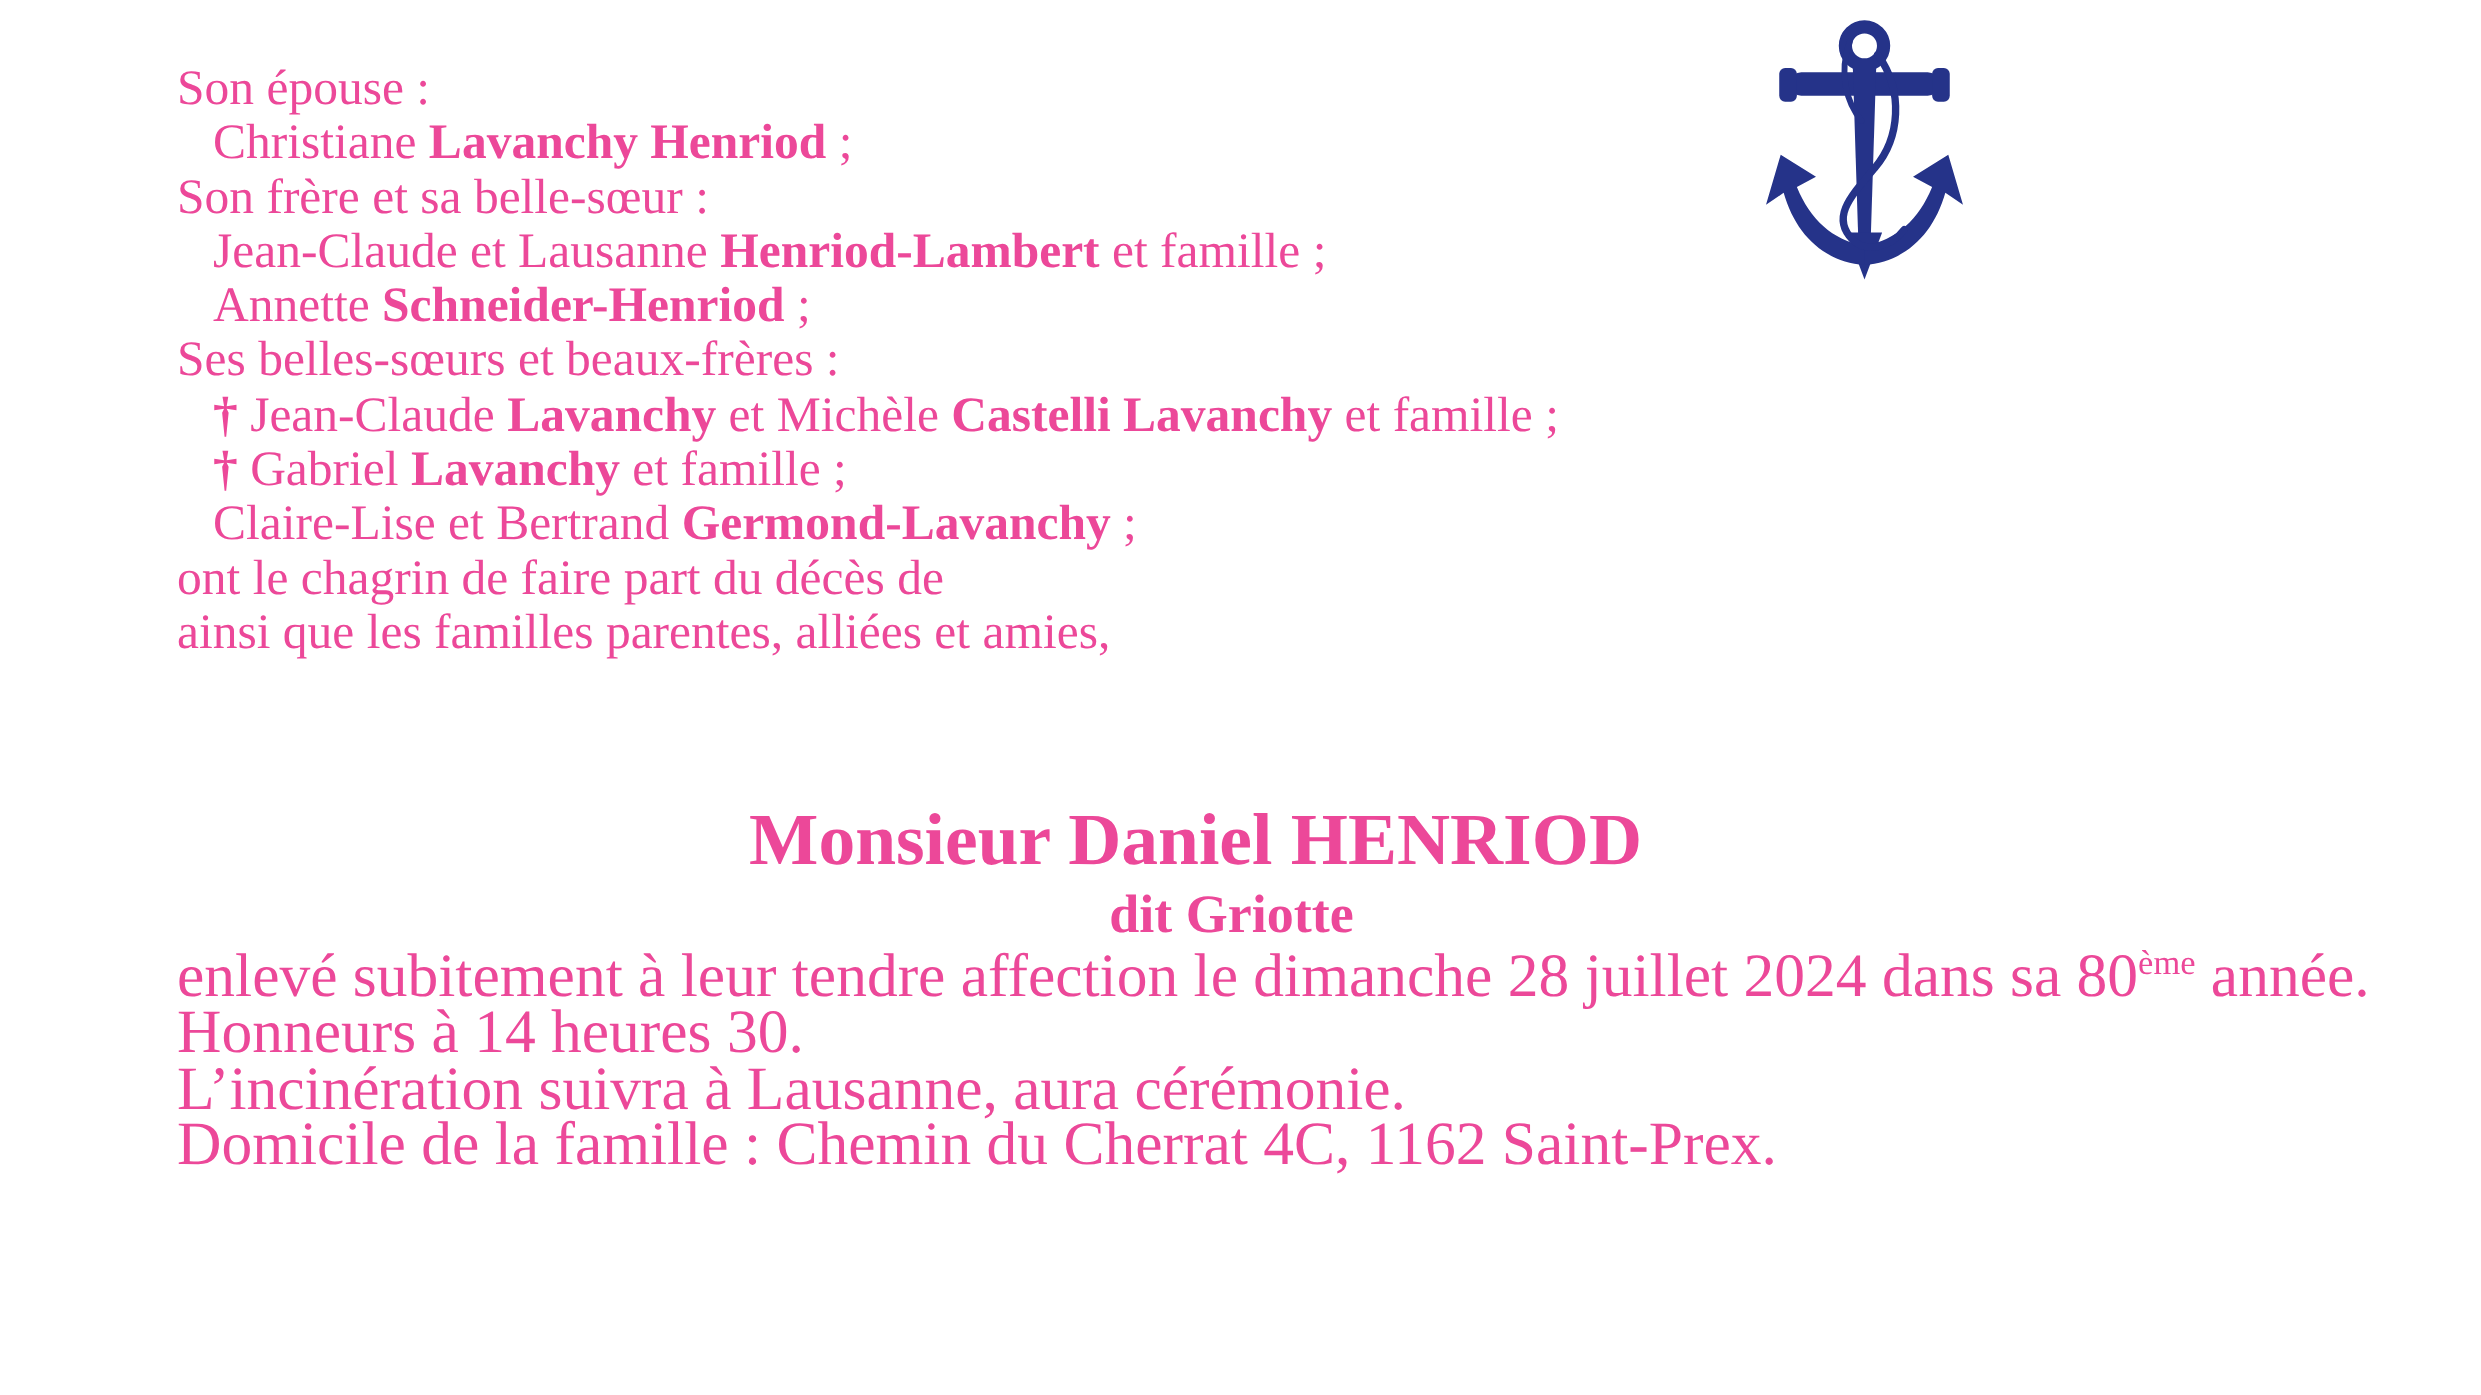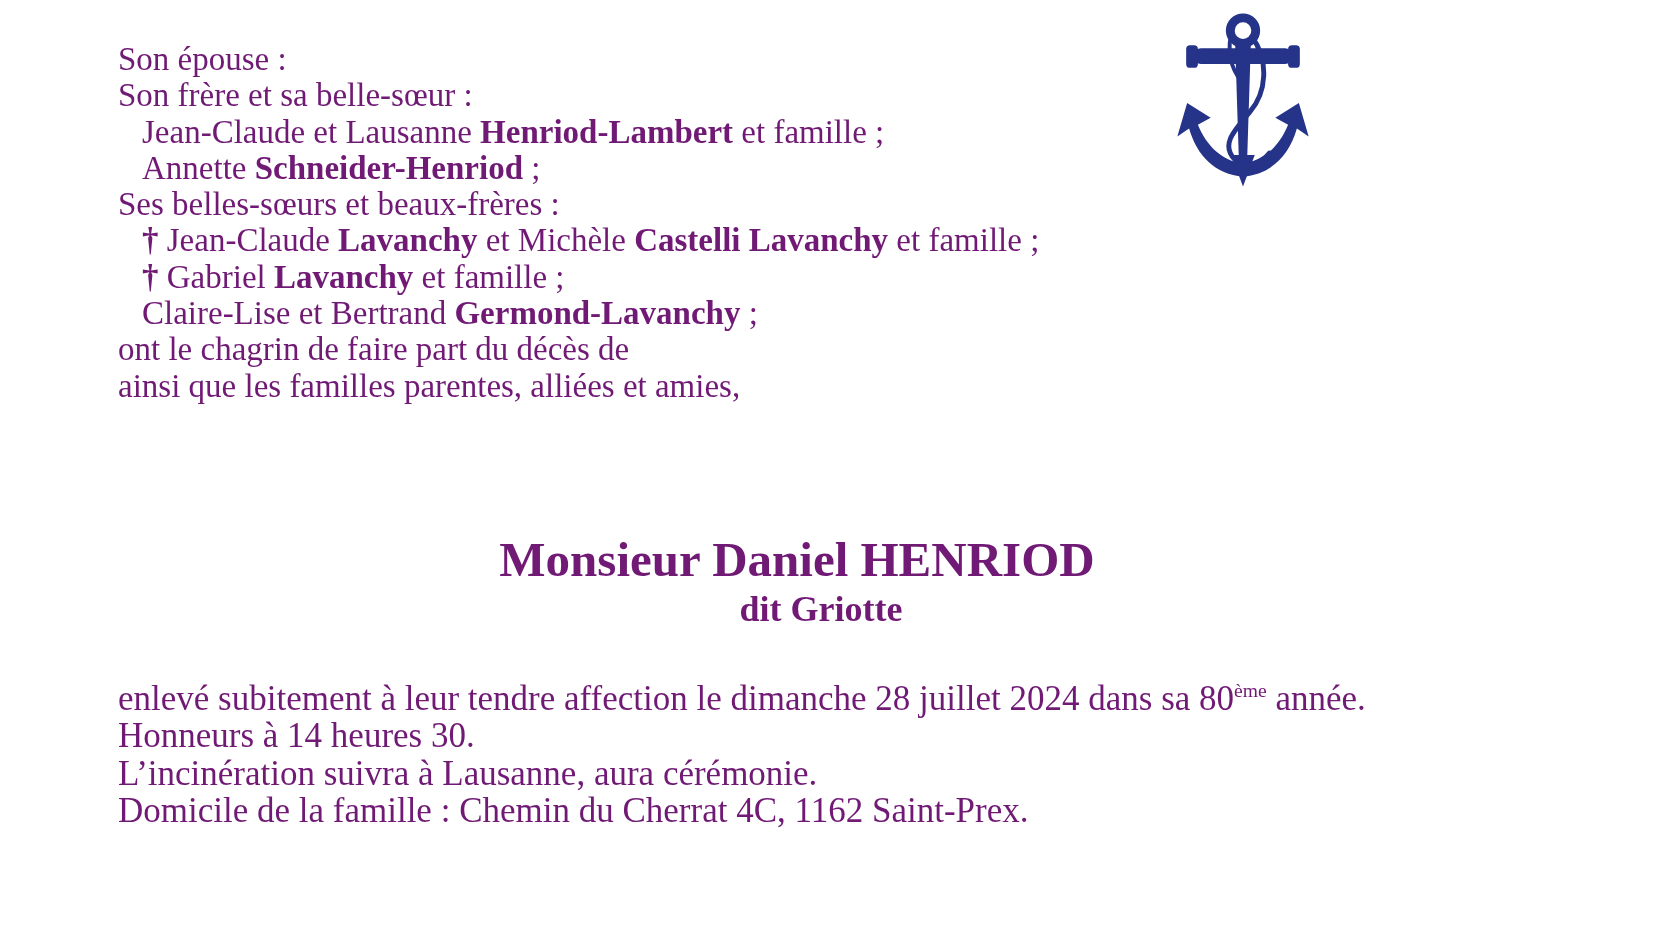--- a/index.html
+++ b/index.html
@@ -7,35 +7,35 @@
     padding: 0;
     background: #ffffff;
   }
   .page {
     position: relative;
     width: 1654px;
     height: 930px;
     background: #ffffff;
     overflow: hidden;
     font-family: "Liberation Serif", "DejaVu Serif", serif;
-    color: #701a75;
+    color: #ec4899;
   }
   .intro {
     position: absolute;
     left: 118px;
     top: 41px;
     font-size: 33px;
     line-height: 36.3px;
     white-space: nowrap;
   }
   .details {
     position: absolute;
     left: 118px;
-    top: 680px;
-    font-size: 35px;
+    top: 632px;
+    font-size: 41px;
     line-height: 37.4px;
     white-space: nowrap;
   }
   .line { white-space: nowrap; }
   .line.indent { padding-left: 24px; }
   .b { font-weight: bold; }
   sup {
     font-size: 56%;
     line-height: 0;
     vertical-align: super;
@@ -92,20 +92,21 @@
         <path d="M70 170 C 98 168 117 149 125 121 L137 129 L127 95 L103 110 L116 117 C 107 139 92 153 70 157 Z"></path>
 
         <path d="M79 27 C 97 52 94 84 77 104 C 60 124 47 138 62 153 C 71 162 88 158 97 146" fill="none" stroke="#253389" stroke-width="5" stroke-linecap="round"></path>
         <path d="M60 18 C 52 40 58 60 68 72" fill="none" stroke="#253389" stroke-width="4" stroke-linecap="round"></path>
       </g>
     </svg>
   </div>
 
   <div class="intro">
       <div class="line"><span>Son épouse :</span></div>
+      <div class="line indent"><span>Christiane </span><span class="b">Lavanchy Henriod</span><span> ;</span></div>
       <div class="line"><span>Son frère et sa belle-sœur :</span></div>
       <div class="line indent"><span>Jean-Claude et Lausanne </span><span class="b">Henriod-Lambert</span><span> et famille ;</span></div>
       <div class="line indent"><span>Annette </span><span class="b">Schneider-Henriod</span><span> ;</span></div>
       <div class="line"><span>Ses belles-sœurs et beaux-frères :</span></div>
       <div class="line indent"><span class="b">† </span><span>Jean-Claude </span><span class="b">Lavanchy</span><span> et Michèle </span><span class="b">Castelli Lavanchy</span><span> et famille ;</span></div>
       <div class="line indent"><span class="b">† </span><span>Gabriel </span><span class="b">Lavanchy</span><span> et famille ;</span></div>
       <div class="line indent"><span>Claire-Lise et Bertrand </span><span class="b">Germond-Lavanchy</span><span> ;</span></div>
       <div class="line"><span>ont le chagrin de faire part du décès de</span></div>
       <div class="line"><span>ainsi que les familles parentes, alliées et amies,</span></div>
     </div>

